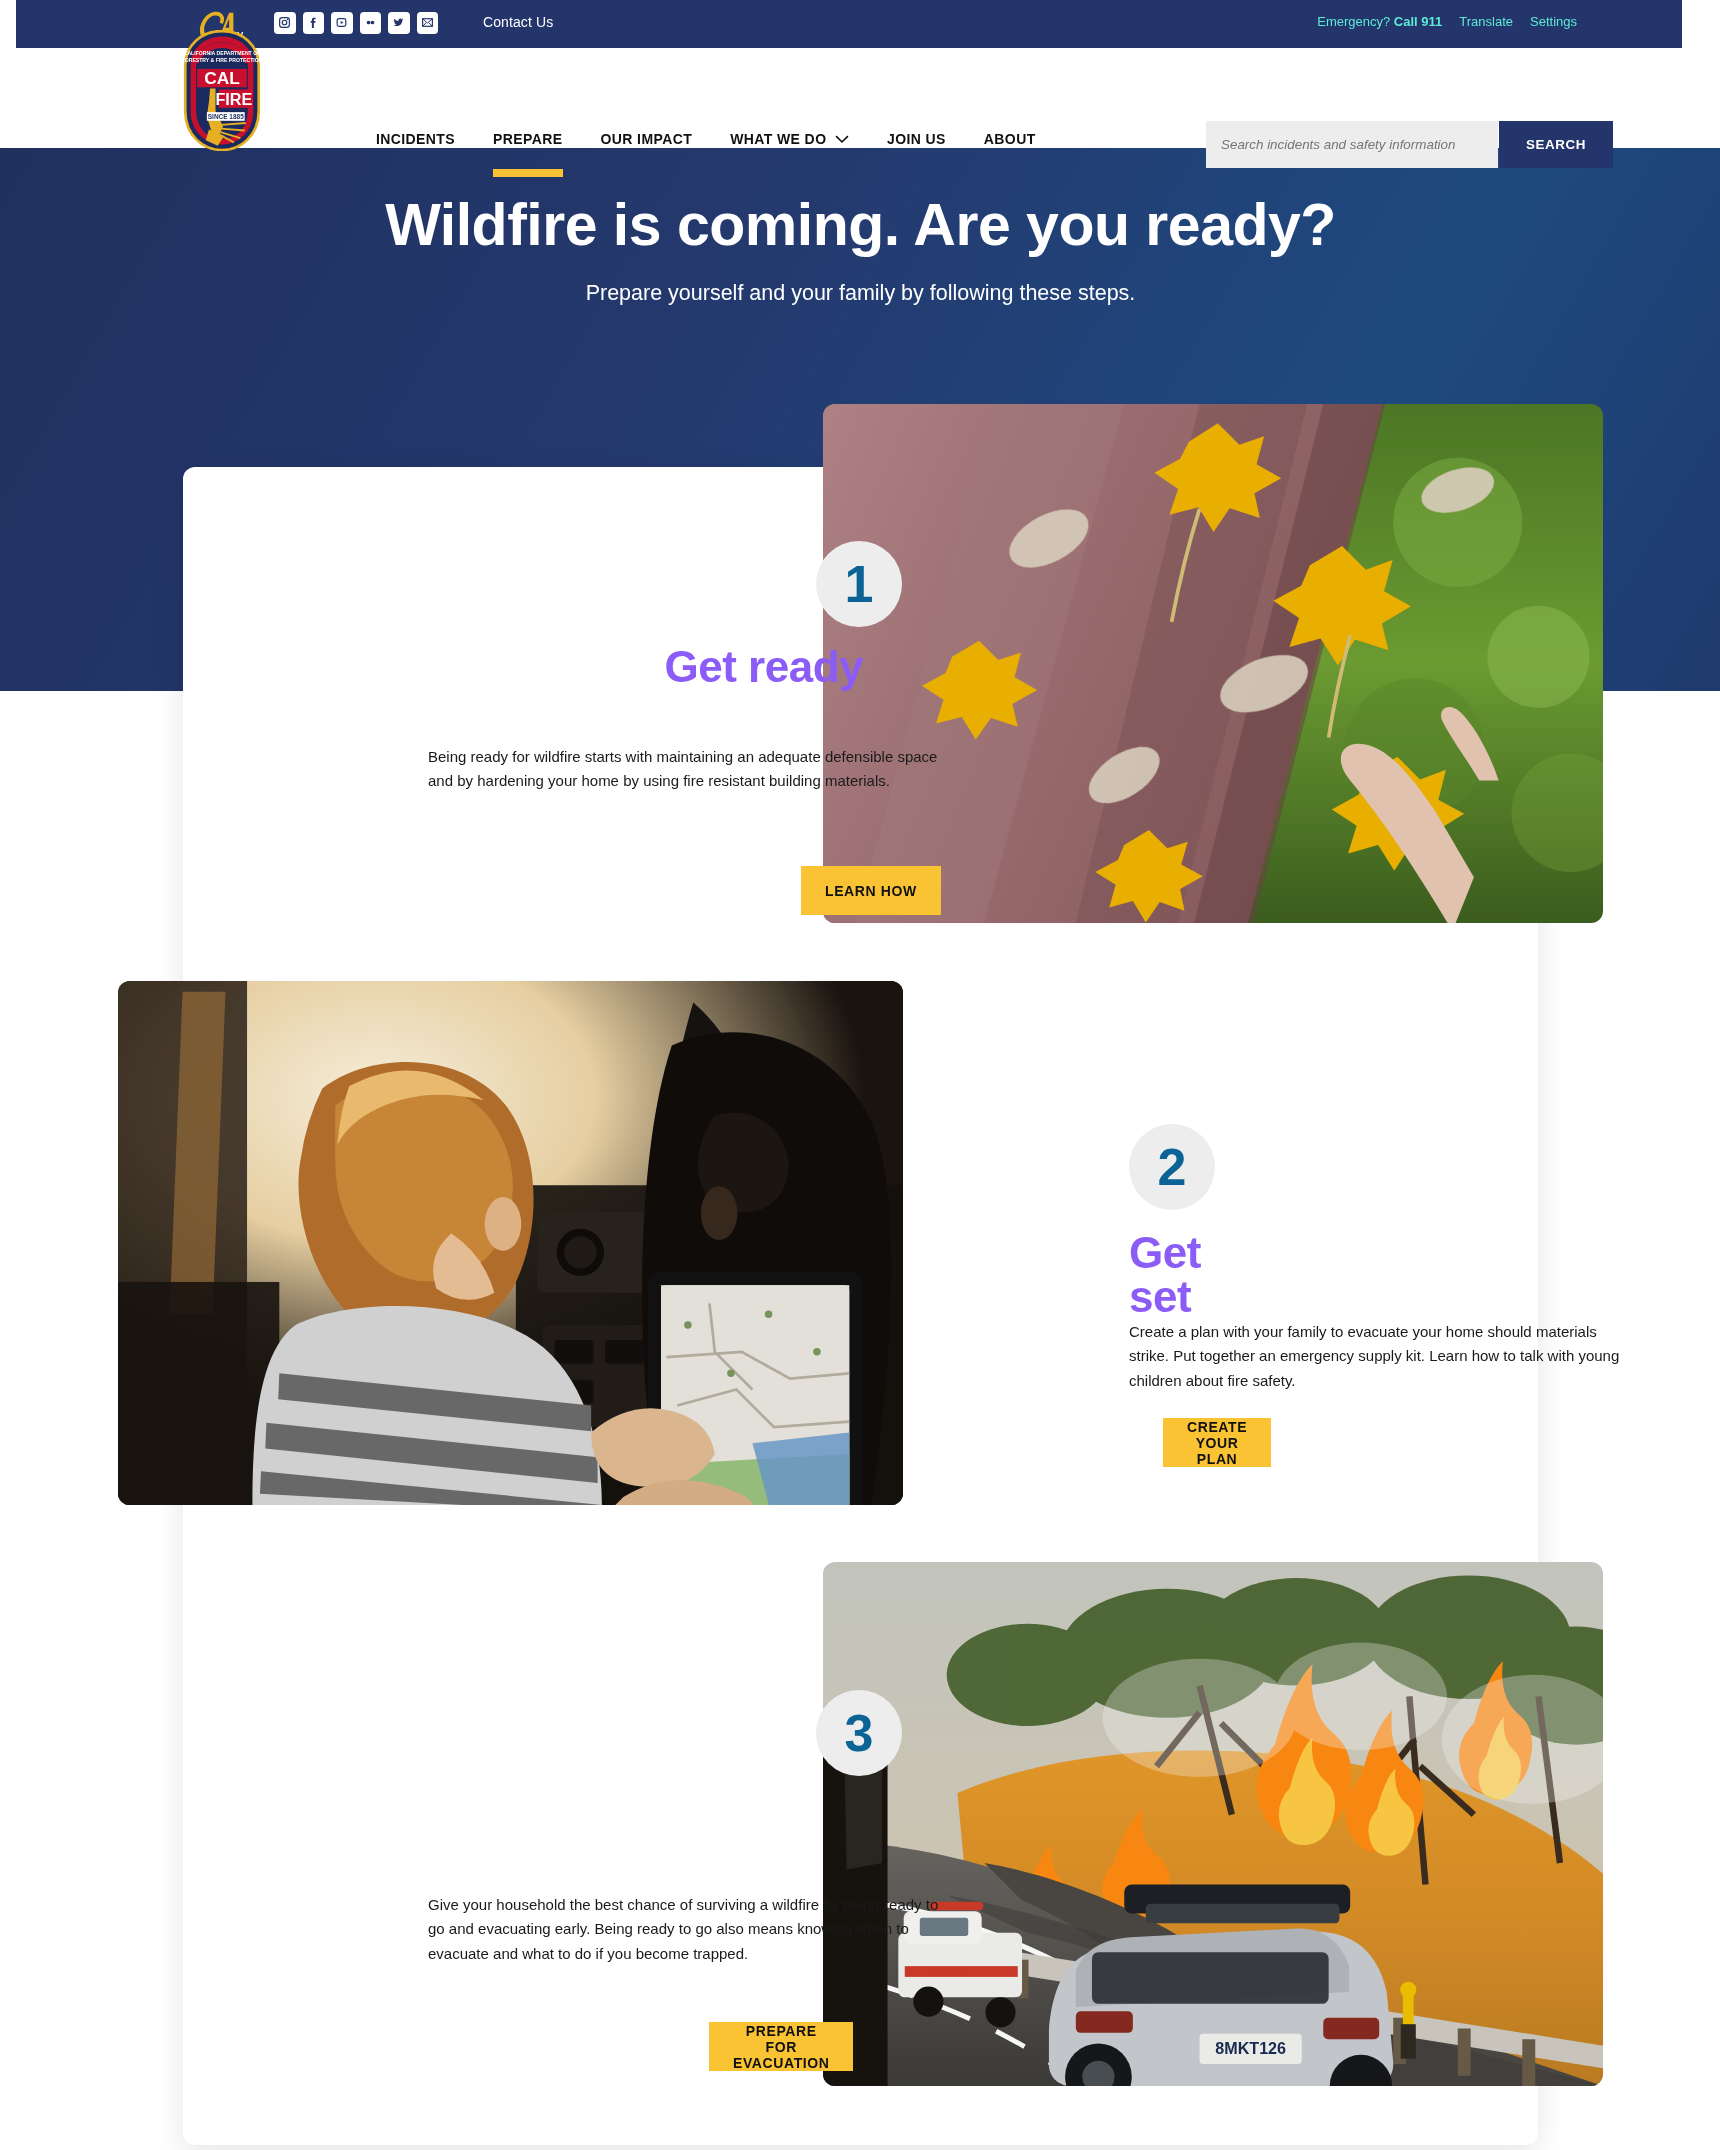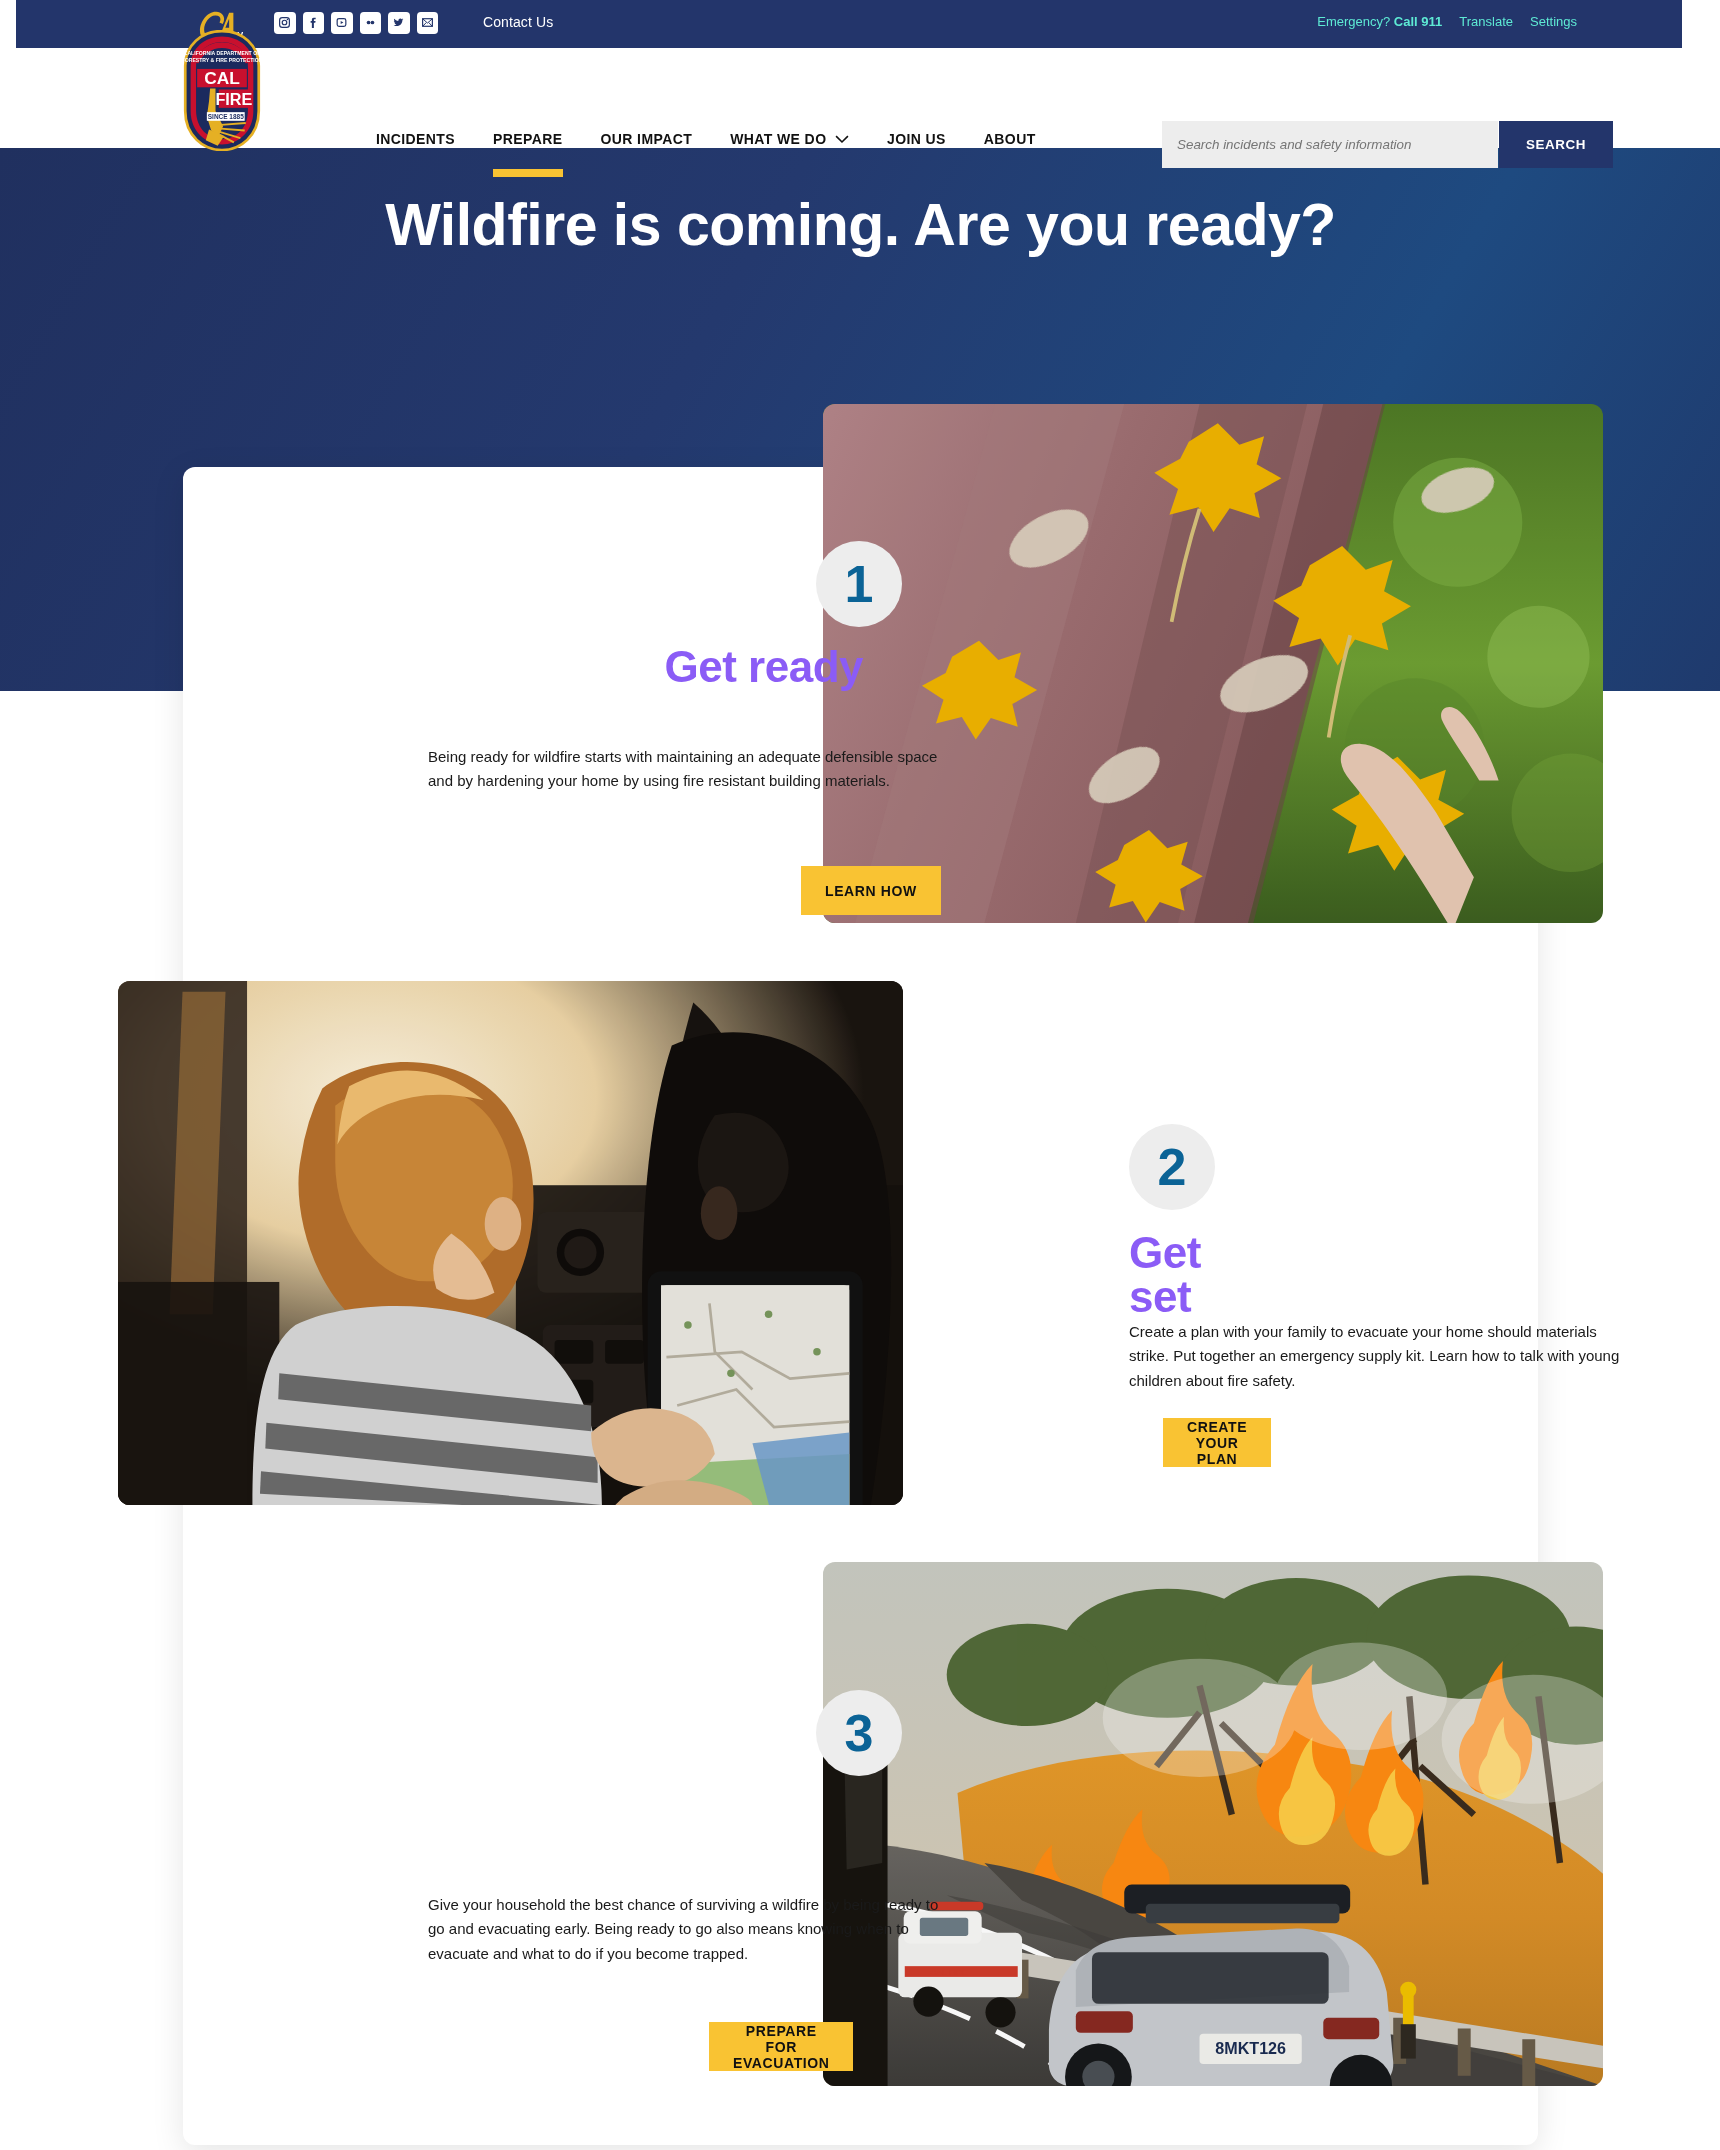--- a/index.html
+++ b/index.html
@@ -53,21 +53,21 @@
     font-size:14px; font-weight:bold; letter-spacing:0.4px; color:#111;
     margin-right:38px; position:relative; white-space:nowrap;
     display:flex; align-items:center; gap:8.6px;
   }
   .nav-item.active .underline{
     position:absolute; left:0; top:38px; width:100%; height:7.5px; background:#f9c333;
   }
   .caret{ display:inline-block; }
 
   .searchbox{
-    position:absolute; right:223px; top:73px; width:336px; height:47px;
+    position:absolute; right:223px; top:73px; width:292px; height:47px;
     background:#ededed; border:none; padding:0 15px;
     font-size:13.4px; font-style:italic; color:#6f6f6f;
     font-family:"Liberation Sans", sans-serif;
   }
   .searchbtn{
     position:absolute; right:108px; top:73px; width:114px; height:47px;
     background:#23356b; color:#fff; border:none;
     font-size:13.4px; font-weight:bold; letter-spacing:0.6px;
     font-family:"Liberation Sans", sans-serif; cursor:pointer;
   }
@@ -258,20 +258,21 @@
     <rect x="46" y="152" width="70" height="16" fill="#ffffff"></rect>
     <text x="81" y="165" text-anchor="middle" font-family="Liberation Sans, sans-serif" font-size="12" font-weight="bold" fill="#1b2a5e">SINCE 1885</text>
     <path d="M66 176 L118 172 M66 182 L116 186 M68 188 L108 200 M70 194 L96 208" stroke="#e5b024" stroke-width="3.5" fill="none"></path>
     <path d="M50 184 L78 196 L66 214 L44 204 Z" fill="#e5b024"></path>
   </svg>
 </div>
 
 <div class="hero"></div>
 <div class="hero-inner">
   <h1 class="hero-title">Wildfire is coming. Are you ready?</h1>
+  <p class="hero-sub">Prepare yourself and your family by following these steps.</p>
 </div>
 
 <div class="content-card"></div>
 
 <div class="photo photo1">
   <svg viewBox="0 0 1450 965" preserveAspectRatio="none">
     <defs>
       <linearGradient id="g1a" x1="0" y1="0" x2="1" y2="0.4">
         <stop offset="0" stop-color="#b4868a"></stop>
           <stop offset="0.5" stop-color="#9e6f72"></stop>

